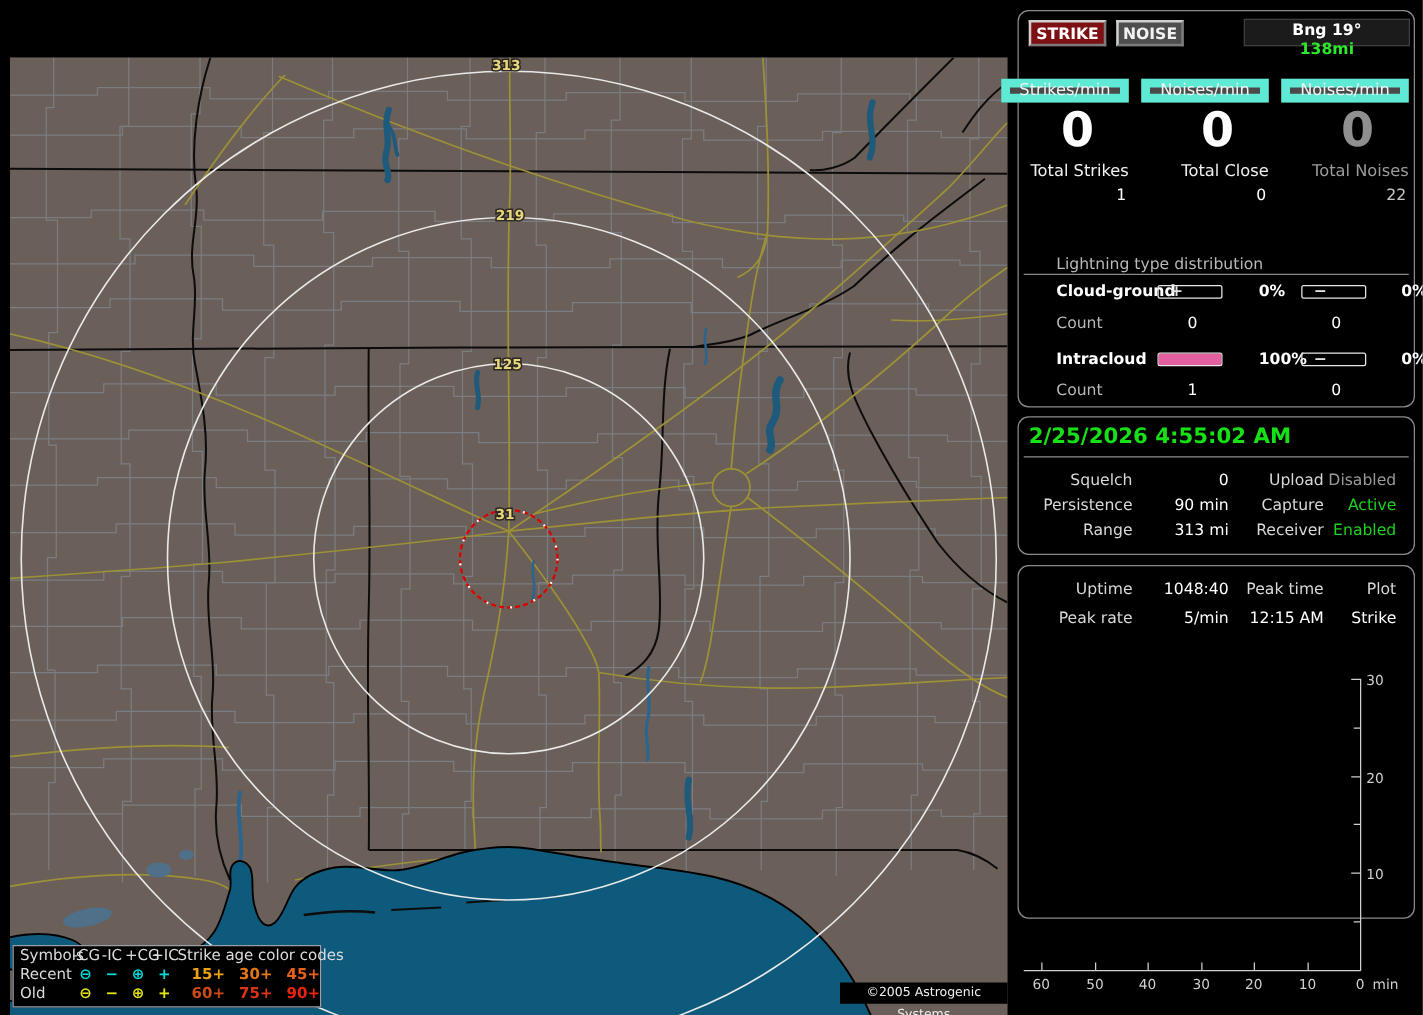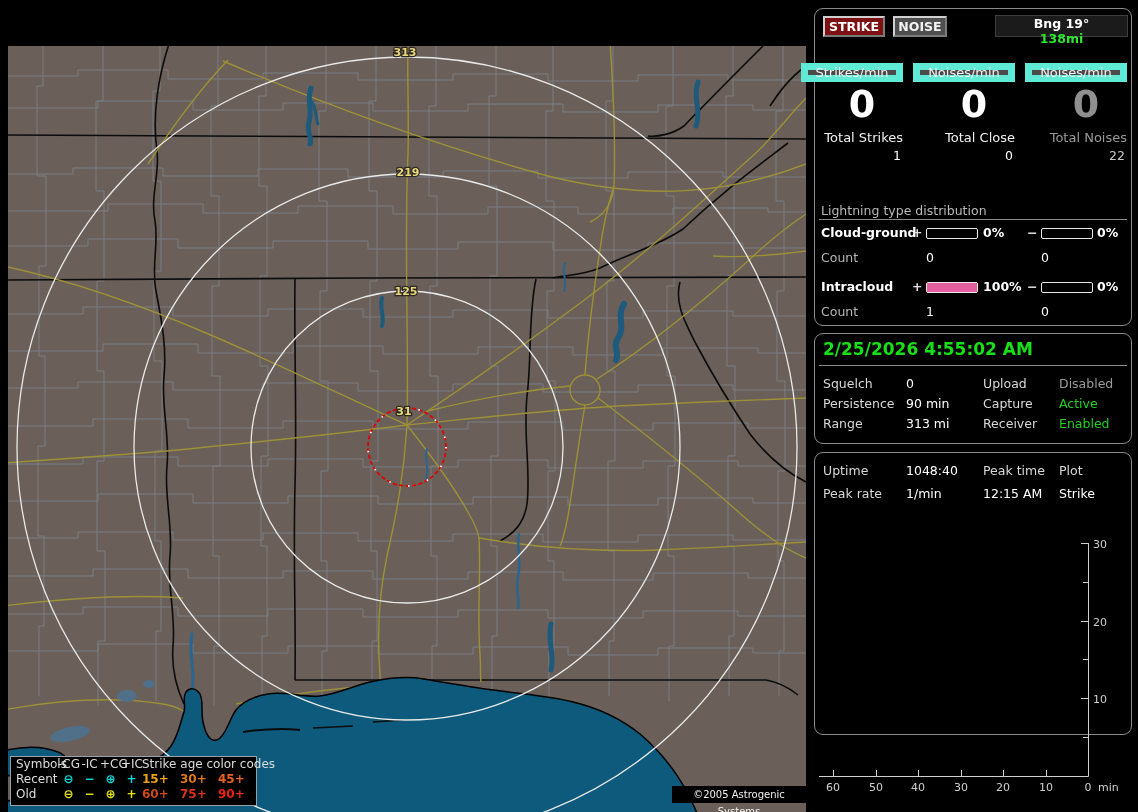--- a/index.html
+++ b/index.html
@@ -14,21 +14,21 @@
   }
   #map svg { display:block; }
   #legend {
     position:absolute; left:10px; top:756px; width:247px; height:50px;
     background:#000; border:1px solid #9aa0a8; box-sizing:border-box;
     font-size:12px; color:#dcdcdc; line-height:15px;
   }
   .lg-row { display:flex; height:15px; align-items:center; white-space:nowrap; }
   .lg-c0 { width:42px; padding-left:5px; }
   .lg-sym { width:21px; text-align:center; font-weight:bold; }
-  .lg-age { width:38px; text-align:left; font-weight:bold; }
+  .lg-age { width:38px; text-align:right; font-weight:bold; }
   .lg-agehdr { width:114px; text-align:center; font-weight:normal; }
   #copyright {
     position:absolute; left:672px; top:786px; width:134px; height:17px;
     background:#000; color:#f0f0f0; font-size:10px; text-align:center; line-height:17px;
   }
   
   .panel {
     position:absolute; left:814px; width:318px; background:#000;
     border:1px solid #8a8a8a; border-radius:9px; box-sizing:border-box;
   }
@@ -58,36 +58,36 @@
     border:7px solid #5eead4; color:#f2f2f2; font-size:13px;
     display:flex; align-items:center; justify-content:center;
   }
   .rate-value { width:82px; text-align:center; font-size:38px; font-weight:bold; line-height:44px; }
   .total-label { font-size:13px; margin-top:4px; color:#f0f0f0; }
   .total-value { font-size:12.5px; margin-top:3px; padding-right:2px; }
   .dim-lbl { color:#9a9a9a; }
   .dim-val { color:#c8c8c8; }
   .dim-rate { color:#8f8f8f; }
 
-  .abs { position:absolute; font-size:12.5px; }
+  .abs { position:absolute; font-size:12.5px;margin-left:24px; }
   #dist-title { left:6px; top:194px; color:#b8b8b8; }
   #dist-hr { position:absolute; left:4px; right:4px; top:210px; border-top:1px solid #8a8a8a; }
   .dist-name { font-weight:bold; }
   .pbar {
     position:absolute; width:52px; height:11px; box-sizing:border-box;
     border:1px solid #e8e8e8; border-radius:2px; background:transparent;
   }
   .pbar .fill { height:100%; }
   .pct { font-weight:bold; }
   .sign { font-weight:bold; color:#e0e0e0; }
   .cnt-lbl { color:#b8b8b8; }
 
   #p2-date { position:absolute; left:8px; top:5px; font-size:17px; font-weight:bold; color:#17e017; }
   #p2-hr { position:absolute; left:4px; right:4px; top:31px; border-top:1px solid #8a8a8a; }
-  .status-row { position:absolute; left:8px; right:14px; display:flex; font-size:12.5px; }
+  .status-row { position:absolute; left:8px; right:14px; display:flex; font-size:12.5px;text-align:right; }
   .sr-l1 { width:83px; color:#d8d8d8; }
   .sr-v1 { width:77px; color:#fff; }
   .sr-l2 { width:76px; color:#d8d8d8; }
   .sr-v2 { flex:1; }
 
   #trend-svg { position:absolute; left:0; top:78px; }
 </style>
 </head>
 <body>
 
@@ -331,21 +331,21 @@
 
 <div id="panel3" class="panel">
   <div class="status-row" style="top:10px">
     <span class="sr-l1">Uptime</span>
     <span class="sr-v1">1048:40</span>
     <span class="sr-l2">Peak time</span>
     <span class="sr-v2" style="color:#d8d8d8">Plot</span>
   </div>
   <div class="status-row" style="top:33px">
     <span class="sr-l1">Peak rate</span>
-    <span class="sr-v1">1/min</span>
+    <span class="sr-v1">5/min</span>
     <span class="sr-l2" style="color:#fff">12:15 AM</span>
     <span class="sr-v2" style="color:#fff">Strike</span>
   </div>
 
   <svg id="trend-svg" width="316" height="272" viewBox="0 0 316 272">
     <g stroke="#cfcfcf" stroke-width="1">
       <line x1="273.5" y1="12" x2="273.5" y2="245.5"></line>
       <line x1="4" y1="245.5" x2="273.5" y2="245.5"></line>
       <line x1="266" y1="12.5" x2="273" y2="12.5"></line>
       <line x1="268" y1="51.5" x2="273" y2="51.5"></line>

